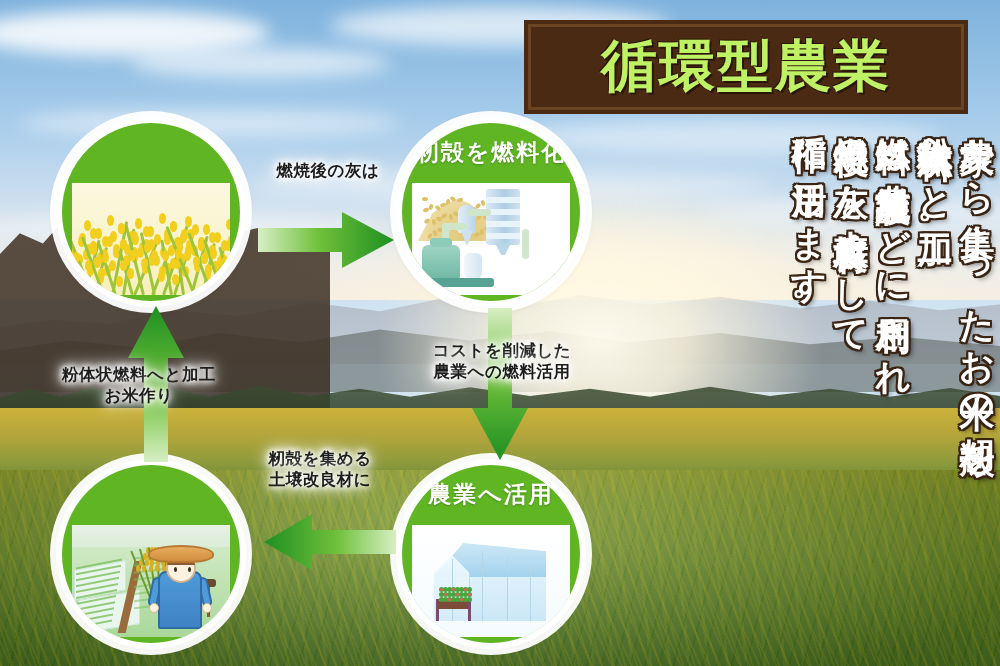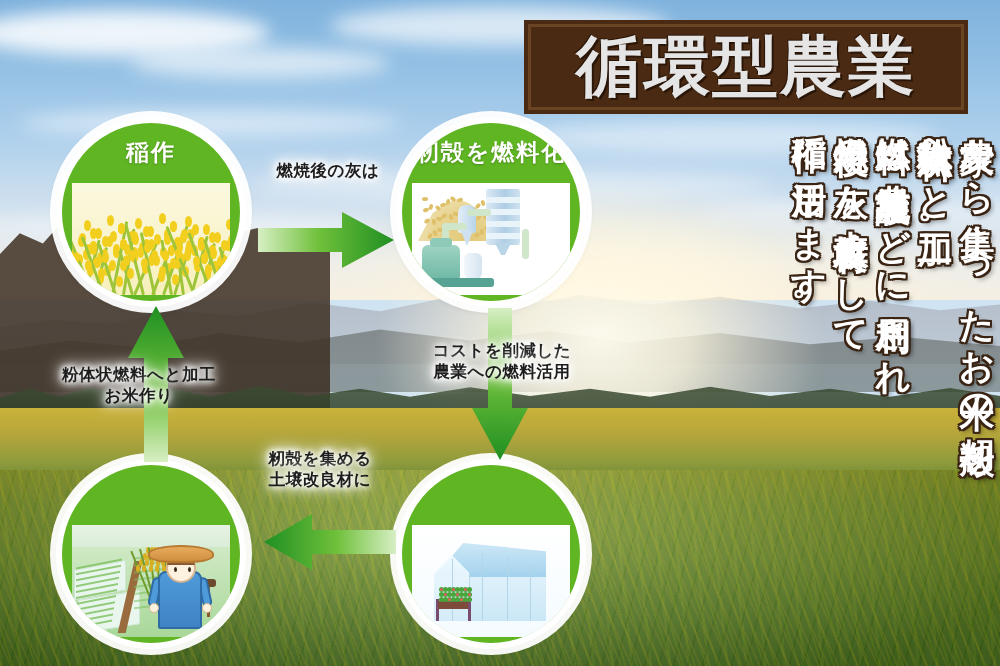--- a/index.html
+++ b/index.html
@@ -100,22 +100,22 @@
   }
   #title-box{
     position:absolute; left:524px; top:6px; width:444px; height:94px;
     background:#4a2a12;
     border:4px solid #4a2a12;
     box-shadow:inset 0 0 0 3px #6a4423;
     display:flex; align-items:center; justify-content:center;
   }
   #title-boxed-text{
     font-family:"Liberation Serif","DejaVu Serif",serif;
-    font-weight:bold; font-size:66px; letter-spacing:2px;
-    color:#e5e5e5; white-space:nowrap;
+    font-weight:bold; font-size:56px; letter-spacing:2px;
+    color:#bef264; white-space:nowrap;
     text-shadow:2px 2px 0 #2a1608, -1px -1px 0 #2a1608;
   }
 
   
   .node{
     position:absolute; width:190px; height:190px; border-radius:50%;
     background:#ffffff;
     box-shadow:0 0 0 6px rgba(255,255,255,.95), 0 2px 9px rgba(0,0,0,.22);
     overflow:hidden;
   }
@@ -248,21 +248,20 @@
 </div>
 
 <div id="title-row">
   <div id="title-box">
     <span id="title-boxed-text">循環型農業</span>
   </div>
 </div>
 
 <div class="node" id="node-rice">
   <div class="node-inner">
-    <div class="node-label">稲作</div>
     <div class="node-art">
       <div class="rice-bg"></div>
       <div id="rice-art">
           <div class="rice-stalk" style="left:2px;bottom:0;height:44px;transform:rotate(-8deg);"></div>
           <div class="rice-ear" style="left:-3.96px;bottom:38px;"></div>
           <div class="rice-ear" style="left:4.08px;bottom:30px;"></div>
           <div class="rice-ear" style="left:-5.88px;bottom:22px;"></div>
           <div class="rice-ear" style="left:2.16px;bottom:14px;"></div>
           <div class="rice-stalk" style="left:10.6px;bottom:0;height:57px;transform:rotate(15deg);"></div>
           <div class="rice-ear" style="left:7.3999999999999995px;bottom:51px;"></div>
@@ -478,20 +477,21 @@
           <div class="boil-top"></div>
         </div>
       <div class="mach tank" style="position:absolute;"></div>
       <div class="mach base" style="position:absolute;"></div>
     </div>
   </div>
 </div>
 
 <div class="node" id="node-agri">
   <div class="node-inner">
+    <div class="node-label">農業へ活用</div>
     <div class="node-art">
       <div class="gh-ground"></div>
       <div class="gh-body"></div>
       <div class="gh-roof"></div>
       <div class="gh-front"></div>
       <div class="gh-mull" style="left:40px;top:34px;height:62px;"></div>
       <div class="gh-mull" style="left:70px;top:28px;height:68px;"></div>
       <div class="gh-mull" style="left:95px;top:32px;height:64px;"></div>
       <div class="gh-mull" style="left:118px;top:38px;height:58px;"></div>
       <div class="gh-post" style="left:24px;top:74px;"></div>

